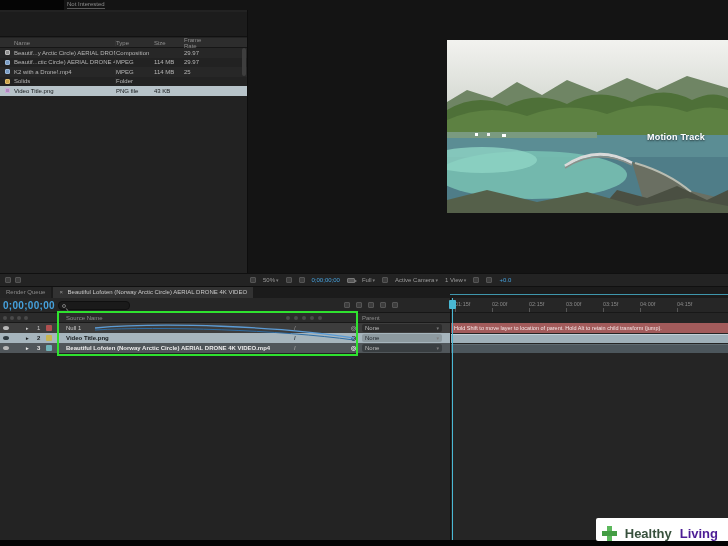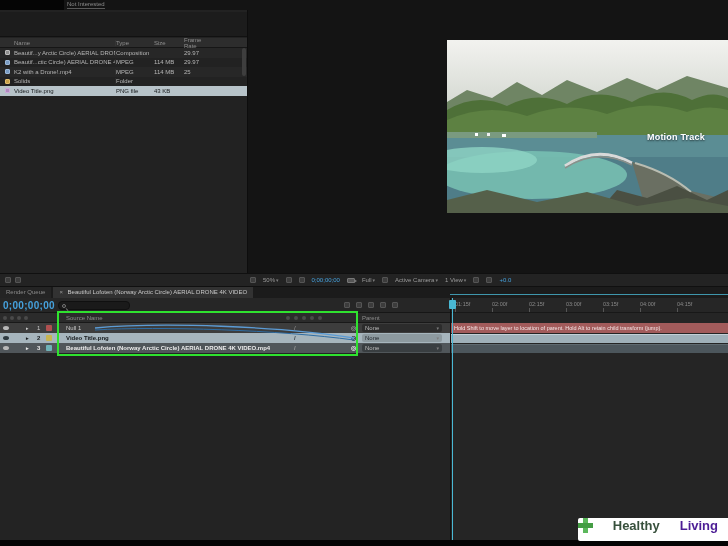--- a/index.html
+++ b/index.html
@@ -112,21 +112,21 @@
   .bar3 { position:absolute; left:0; top:46px; right:0; height:9px; background:#4c565c; border-top:1px solid #5f6a70; }
   .playhead { position:absolute; left:1px; top:0; width:1px; bottom:0; background:#49b8d4; z-index:6; }
   .cti { position:absolute; left:-2px; top:2px; width:7px; height:9px; background:#49b8d4; border-radius:1px; z-index:7; }
 
   .green-box { position:absolute; left:57px; top:24px; width:301px; height:45px;
                border:2px solid #2fe22f; z-index:30; pointer-events:none; }
   .whip-svg { position:absolute; left:0; top:11px; width:450px; height:70px; z-index:25; pointer-events:none; }
 
   
   .watermark { position:absolute; right:0; top:518px; height:23px; background:#fff; display:flex;
-               align-items:flex-start; padding:0 10px 0 0; gap:20px; border-radius:2px 0 0 2px; z-index:40; }
+               align-items:flex-end; padding:0 10px 0 6px; gap:8px; border-radius:2px 0 0 2px; z-index:40; }
   .wm-icon { position:relative; width:15px; height:15px; }
   .wm-icon::before { content:""; position:absolute; left:5px; top:0; width:5px; height:15px; background:#5cb85c; }
   .wm-icon::after  { content:""; position:absolute; left:0; top:5px; width:15px; height:5px; background:#449d44; }
   .wm1 { font-size:13px; font-weight:bold; color:#37503c; }
   .wm2 { font-size:13px; font-weight:bold; color:#4c1d95; }
   .bottom-bar { position:absolute; left:0; top:540px; width:728px; height:6px; background:#040404; }
 </style>
 </head>
 <body>
 

